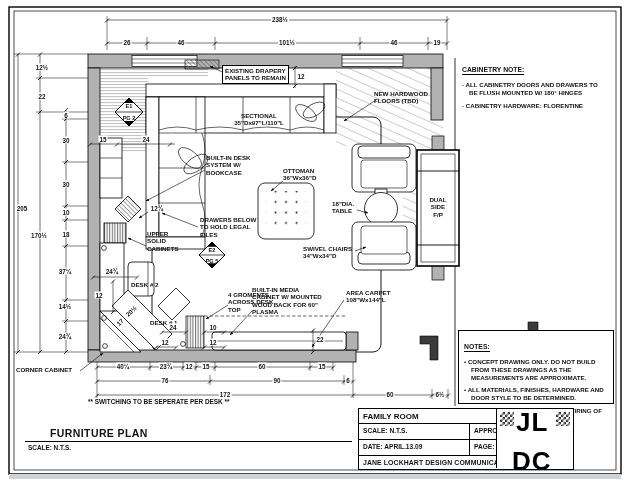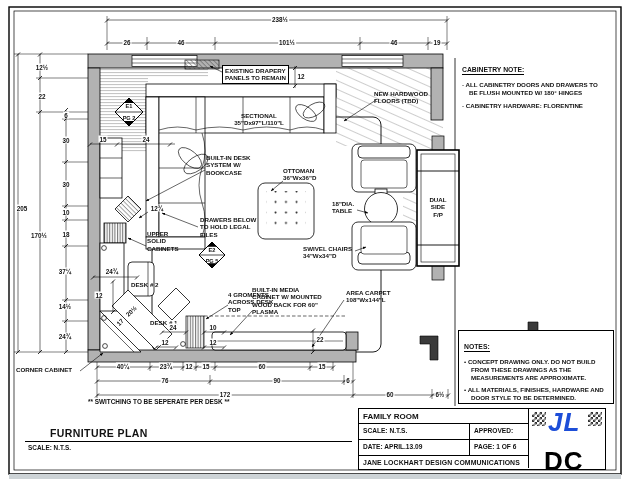--- a/index.html
+++ b/index.html
@@ -19,21 +19,21 @@
        font:700 6.8px "Liberation Sans",sans-serif;}
   .note-item{font:700 6.2px "Liberation Sans",sans-serif;line-height:1.25;white-space:pre-line;margin-top:5px;}
   #cab-note{position:absolute;left:462px;top:58px;width:152px;z-index:5;}
   #notes-box{position:absolute;left:458px;top:330px;width:156px;height:74px;
        border:1px solid #000;padding:4px 5px;box-sizing:border-box;z-index:5;background:#fff;}
   #plan-title{position:absolute;left:28px;top:427px;font:700 10.5px "Liberation Sans",sans-serif;letter-spacing:0.4px;z-index:5;padding-left:22px;}
   #plan-title-rule{position:absolute;left:25px;top:441px;width:327px;height:1.3px;background:#000;z-index:5;}
   #plan-scale{position:absolute;left:28px;top:444px;font:700 6.4px "Liberation Sans",sans-serif;z-index:5;}
   #switching{position:absolute;left:88px;top:398px;font:700 6.4px "Liberation Sans",sans-serif;z-index:5;}
   
-  #tblock{position:absolute;left:358px;top:408px;width:248px;height:62px;border:1.3px solid #000;
+  #tblock{position:absolute;left:358px;top:408px;width:216px;height:62px;border:1.3px solid #000;
         box-sizing:border-box;background:#fff;z-index:8;}
   .trow{position:absolute;left:0;box-sizing:border-box;border-bottom:0.9px solid #000;width:178px;overflow:hidden;}
   .tcell{position:absolute;top:0;bottom:0;padding:3px 0 0 4px;font:700 6.6px "Liberation Sans",sans-serif;box-sizing:border-box;}
   #t-room{top:0;height:15px;}
   #t-r2{top:15px;height:16px;}
   #t-r3{top:31px;height:16px;}
   #t-r4{top:47px;height:15px;border-bottom:none;}
   .vdiv{border-left:0.9px solid #000;}
   #logo{position:absolute;right:0;top:0;width:76px;height:59px;border-left:0.9px solid #000;background:#fff;}
   .logo-line{position:absolute;font:900 26px/0.9 "Liberation Sans",sans-serif;letter-spacing:1px;}
@@ -369,17 +369,17 @@
     <div class="trow" id="t-r3">
       <div class="tcell" style="left:0;width:110px;">DATE: APRIL.13.09</div>
       <div class="tcell vdiv" style="left:110px;width:68px;">PAGE: 1 OF 6</div>
     </div>
     <div class="trow" id="t-r4">
       <div class="tcell" style="left:0;width:178px;font-size:6.9px;letter-spacing:0.1px;">JANE LOCKHART DESIGN COMMUNICATIONS</div>
     </div>
     <div id="logo">
       <div class="checker" style="left:3px;top:3px;"></div>
       <div class="checker" style="left:59px;top:3px;"></div>
-      <span class="logo-line" style="left:19px;top:2px;color:#1d4ed8;font-style:italic;">JL</span>
+      <span class="logo-line" style="left:19px;top:2px;color:#000000;">JL</span>
       <span class="logo-line" style="left:15px;top:29px;color:#000;margin-top:12px;">DC</span>
     </div>
   </div>
 </div>
 
 </body></html>

